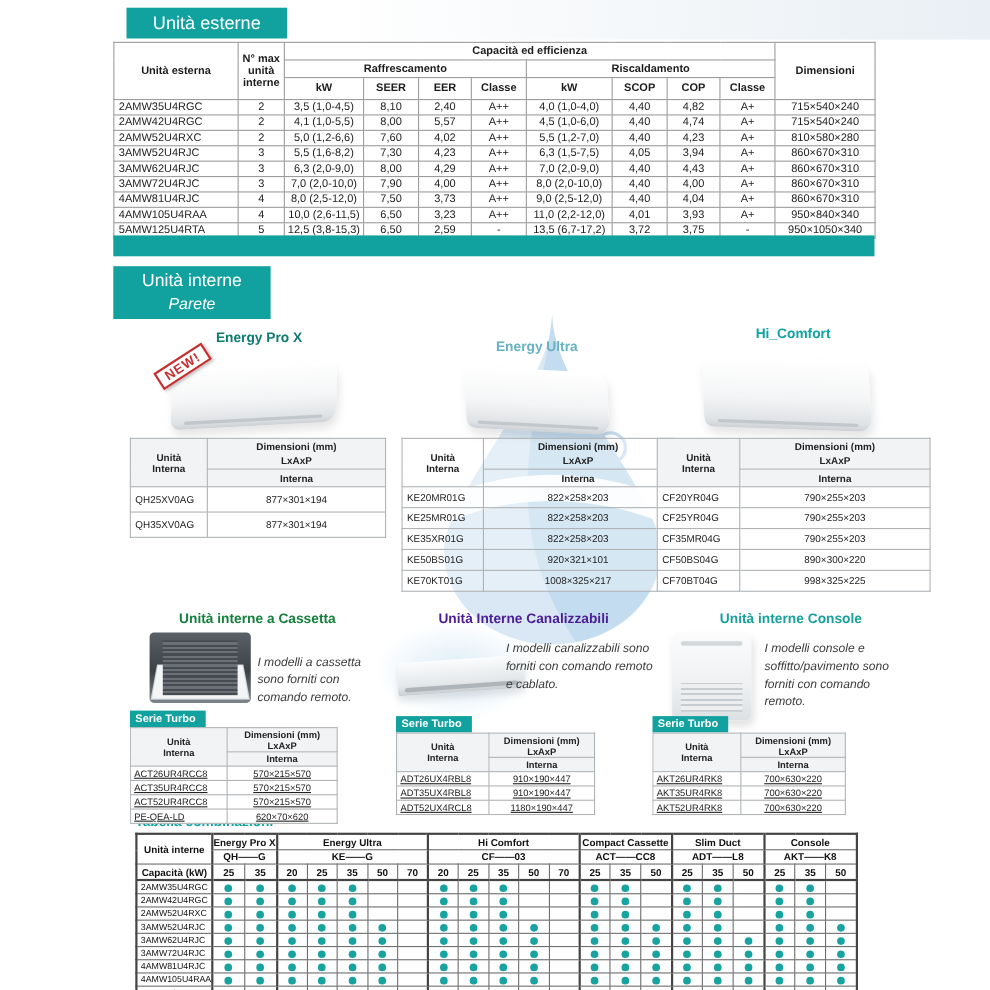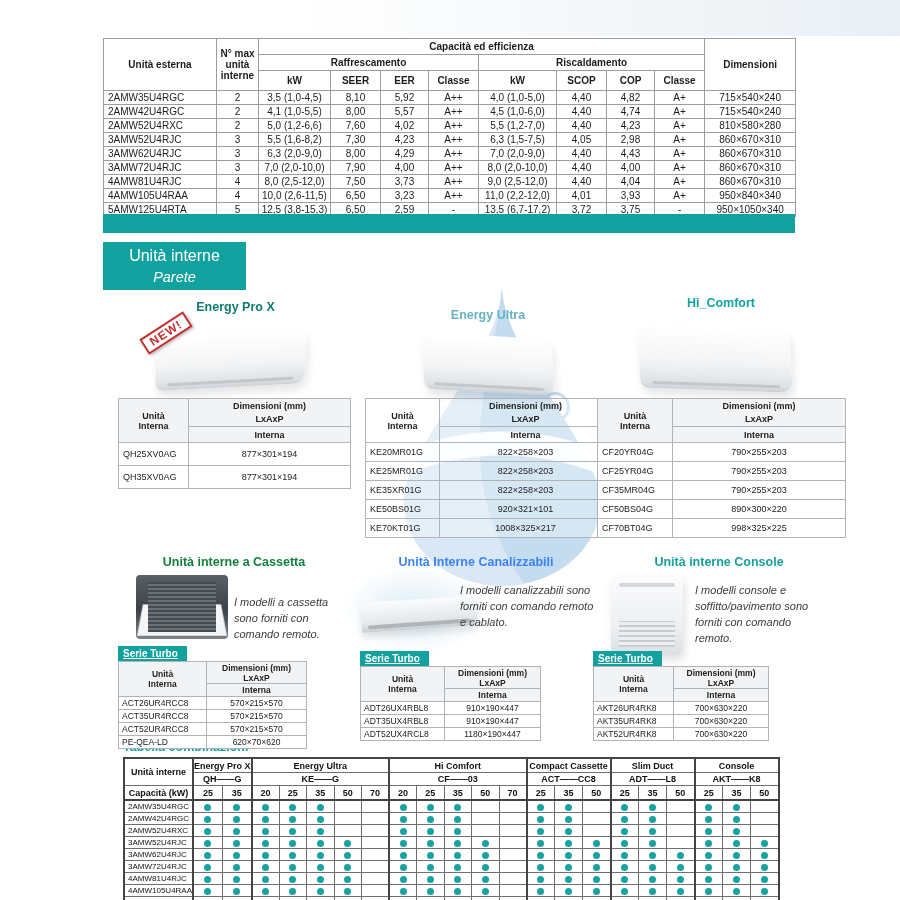--- a/index.html
+++ b/index.html
@@ -54,32 +54,32 @@
   .tbl-ultra,.tbl-ultra thead th,.tbl-ultra td{background:rgba(255,255,255,0.18);}
   .w-prox tbody td{height:22px;}
   .w-std tbody td{height:18px;}
   .dim-table thead .dh{height:27px;line-height:13px;}
   .dim-table thead .sh{height:15px;}
 
   
   .unit-col{position:absolute;z-index:1;}
   .sec-title{text-align:center;font-weight:bold;font-size:12.5px;}
   .t-cass{color:#15803d;}
-  .t-canal{color:#3b82f6;}
+  .t-canal{color:#4c1d95;}
   .t-cons{color:#18a09c;}
   .desc{position:absolute;font-style:italic;font-size:11px;line-height:1.45;color:#3c3c3c;}
   .serie-bar{position:absolute;background:#11a2a0;color:#fff;font-weight:bold;font-size:10px;
-             width:64px;height:15px;line-height:15px;text-align:left;padding-left:5px;text-decoration:underline;}
+             width:64px;height:15px;line-height:15px;text-align:left;padding-left:5px;}
   .serie-table{position:absolute;table-layout:fixed;font-size:8.5px;background:#fff;}
   .serie-table th,.serie-table td{border:1px solid #b0b4b6;text-align:center;padding:0;
              overflow:hidden;white-space:nowrap;}
   .serie-table thead th{background:#f2f3f4;font-weight:bold;}
   .serie-table thead .dh{height:21px;line-height:10px;}
   .serie-table thead .sh{height:12px;}
-  .serie-table tbody td{height:12px;}
+  .serie-table tbody td{height:12px;text-decoration:underline;}
   .serie-table .lft{text-align:left;padding-left:3px;}
 
   
   .cassette{position:absolute;width:92px;height:64px;background:linear-gradient(180deg,#5a6166,#3b4146 55%,#7d848a);
             border-radius:4px;}
   .cassette .frame{position:absolute;left:4px;right:4px;bottom:2px;height:34px;background:#f4f5f6;
             border:1px solid #cfd3d6;transform:perspective(120px) rotateX(28deg);}
   .cassette .grille{position:absolute;left:12px;right:12px;top:7px;bottom:7px;
             background:repeating-linear-gradient(0deg,#454b50 0 2px,#6a7publicize176 2px 4px);
             background:repeating-linear-gradient(0deg,#454b50 0 2px,#6a7176 2px 4px);}
@@ -109,20 +109,21 @@
   .combos .mlabel{font-weight:normal;font-size:8px;text-align:left;padding-left:3px;}
   .combos .gs{border-left:2px solid #444;}
   .dot{display:inline-block;width:7px;height:7px;border-radius:50%;background:#18a3a0;vertical-align:middle;}
 </style>
 </head>
 <body>
 
 <div class="page">
   <div class="top-tint"></div>
 
+  <div class="badge badge-ext">Unità esterne</div>
 
   <table class="ext-table">
     <colgroup>
       <col style="width:113px">
         <col style="width:42px">
         <col style="width:72px">
         <col style="width:50px">
       <col style="width:48px">
         <col style="width:50px">
         <col style="width:78px">
@@ -156,23 +157,23 @@
         <th>COP</th>
         <th>Classe</th>
       </tr>
     </thead>
     <tbody>
         <tr>
           <td class="lft">2AMW35U4RGC</td>
           <td>2</td>
           <td>3,5 (1,0-4,5)</td>
           <td>8,10</td>
-          <td>5,92</td>
+          <td>2,40</td>
           <td>A++</td>
-          <td>4,0 (1,0-5,0)</td>
+          <td>4,0 (1,0-4,0)</td>
           <td>4,40</td>
           <td>4,82</td>
           <td>A+</td>
           <td>715×540×240</td>
         </tr>
         <tr>
           <td class="lft">2AMW42U4RGC</td>
           <td>2</td>
           <td>4,1 (1,0-5,5)</td>
           <td>8,00</td>
@@ -199,21 +200,21 @@
         </tr>
         <tr>
           <td class="lft">3AMW52U4RJC</td>
           <td>3</td>
           <td>5,5 (1,6-8,2)</td>
           <td>7,30</td>
           <td>4,23</td>
           <td>A++</td>
           <td>6,3 (1,5-7,5)</td>
           <td>4,05</td>
-          <td>2,98</td>
+          <td>3,94</td>
           <td>A+</td>
           <td>860×670×310</td>
         </tr>
         <tr>
           <td class="lft">3AMW62U4RJC</td>
           <td>3</td>
           <td>6,3 (2,0-9,0)</td>
           <td>8,00</td>
           <td>4,29</td>
           <td>A++</td>

